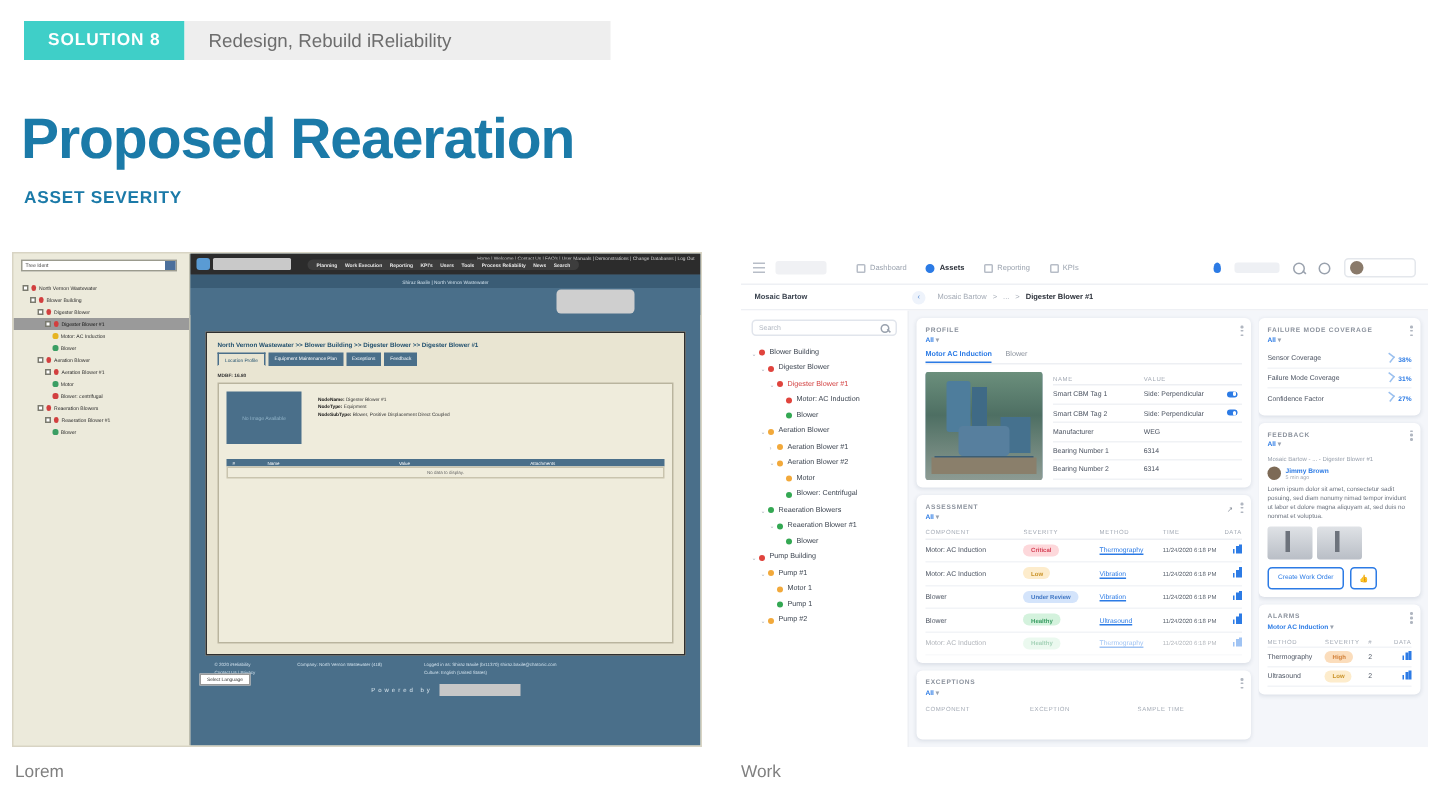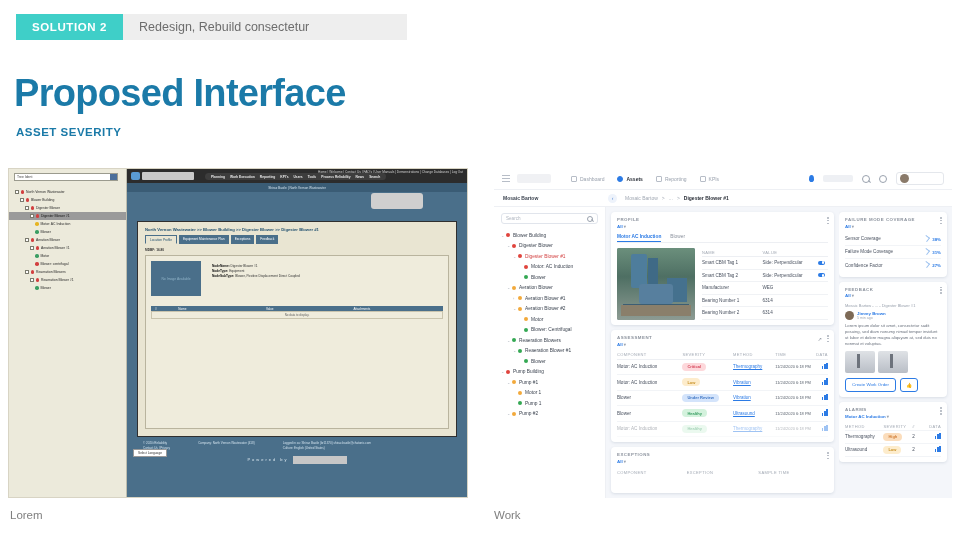--- a/index.html
+++ b/index.html
@@ -180,24 +180,24 @@
   .al-row.hd { height:8px; font-size:4px; color:#a2a9b4; letter-spacing:.4px; }
   .al1 { width:40%; } .al2 { width:30%; } .al3 { width:14%; } .al4 { width:16%; text-align:right; }
 
   .ex-hd { display:flex; margin-top:6px; font-size:4px; color:#a2a9b4; letter-spacing:.4px; }
   .ex1 { width:33%; } .ex2 { width:34%; } .ex3 { width:33%; }
 </style>
 </head>
 <body>
 
 <div class="slide-head">
-  <div class="sol-badge">SOLUTION 2</div>
-  <div class="sol-title">Redesign, Rebuild consectetur</div>
+  <div class="sol-badge">SOLUTION 8</div>
+  <div class="sol-title">Redesign, Rebuild iReliability</div>
 </div>
-<div class="page-title">Proposed Interface</div>
+<div class="page-title">Proposed Reaeration</div>
 <div class="page-sub">ASSET SEVERITY</div>
 <div class="cap before">Lorem</div>
 <div class="cap after">Work</div>
 
 <div class="shot before">
   <div class="b-tree">
     <div class="b-sel">
       <span>Tree Ident</span>
         <i></i>
     </div>

